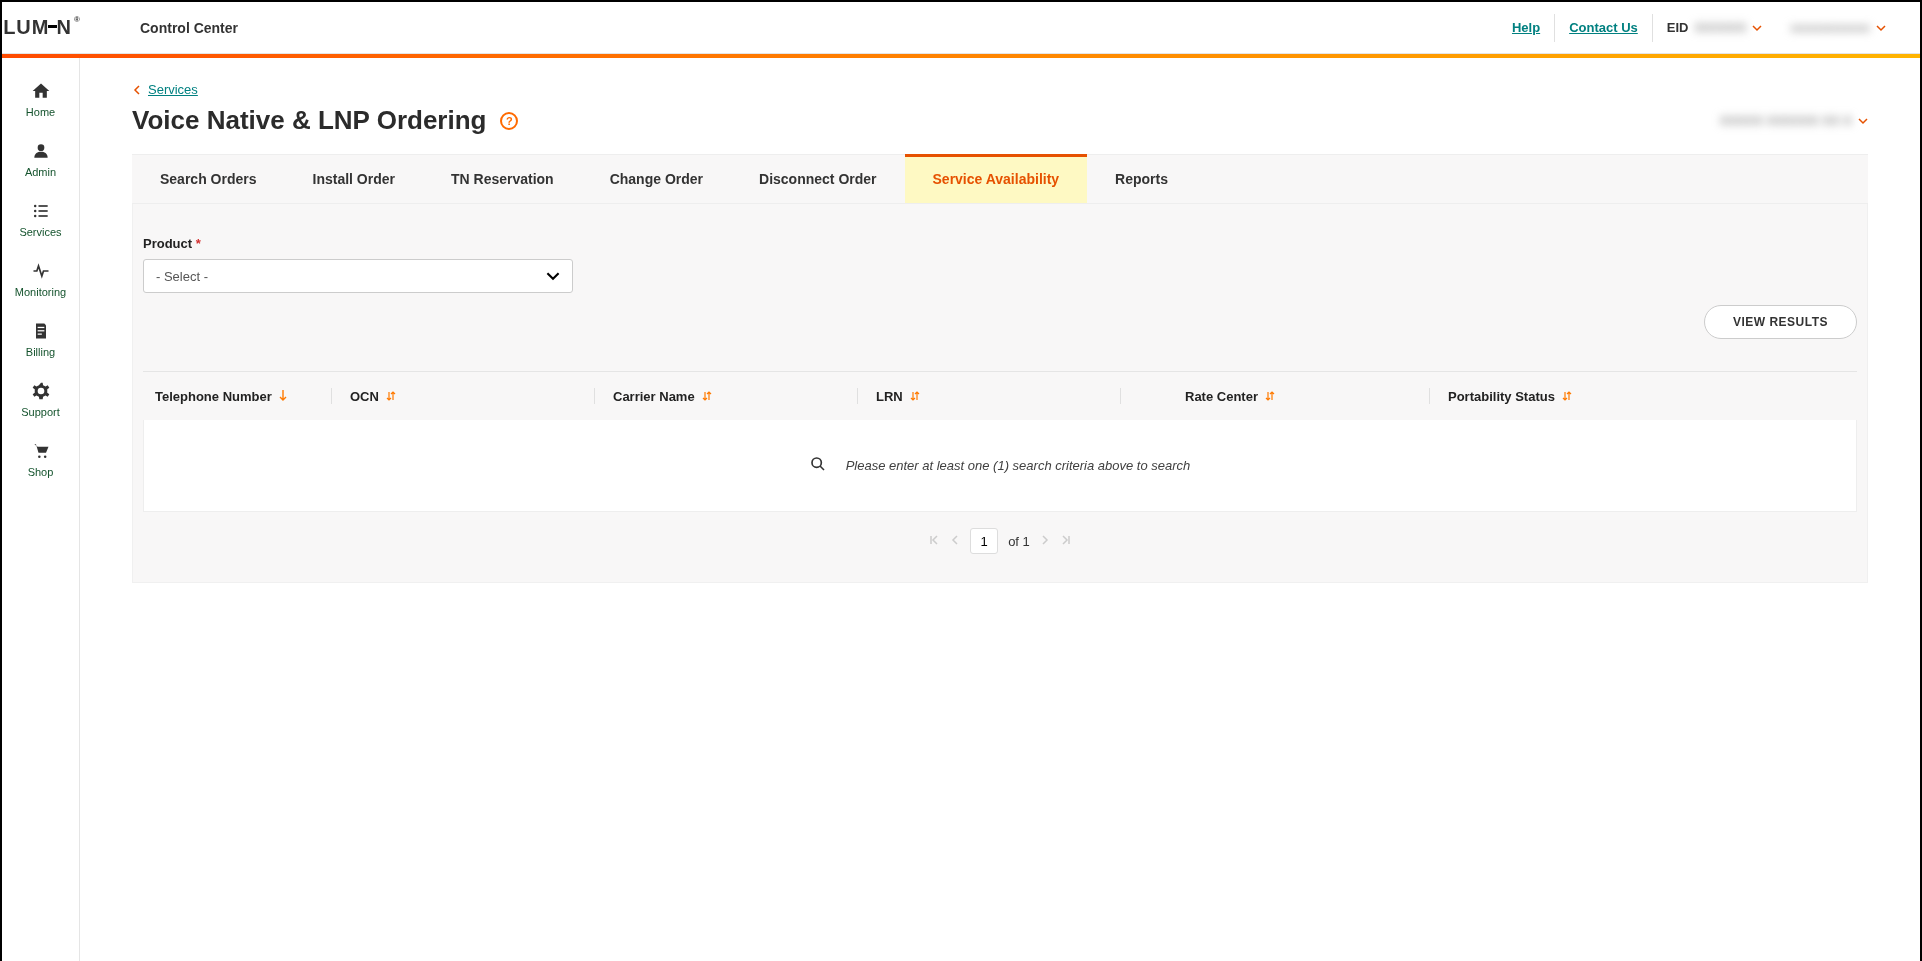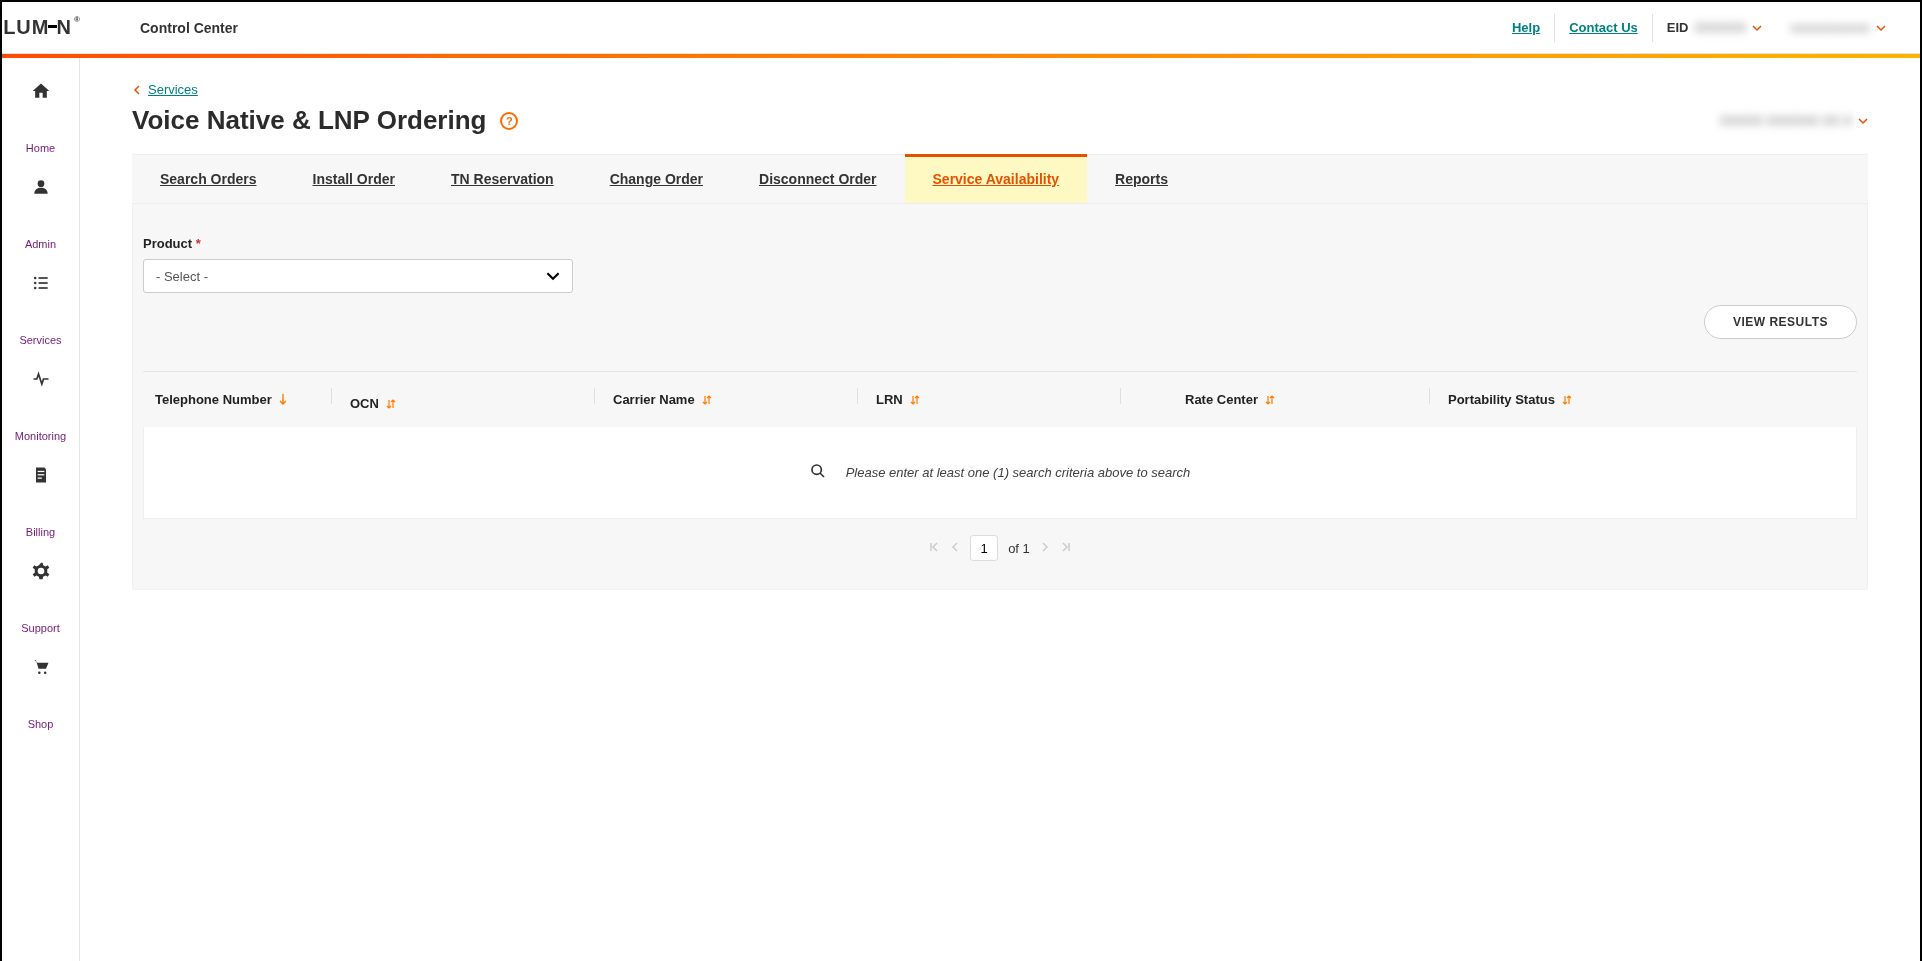--- a/index.html
+++ b/index.html
@@ -13,54 +13,54 @@
 .top-right { margin-left: auto; display: flex; align-items: center; gap: 0; }
 .top-link { color: #008080; font-weight: 700; font-size: 13px; text-decoration: underline; padding: 0 14px; }
 .divider { width: 1px; height: 28px; background: #e0e0e0; }
 .eid-block { display: flex; align-items: center; padding: 0 14px; font-size: 13px; font-weight: 700; color: #333; gap: 6px; }
 .blur { filter: blur(4px); color: #999; }
 .chev-down { display: inline-block; }
 .chev-down svg { display: block; }
 .orange-strip { height: 4px; background: linear-gradient(90deg, #ff4b00, #ff7a00 40%, #ffb400); }
 .layout { display: flex; flex: 1; min-height: 0; }
 .side-nav { width: 78px; background: #fff; border-right: 1px solid #e5e5e5; padding-top: 10px; }
-.nav-item { display: flex; flex-direction: column; align-items: center; justify-content: center; padding: 10px 0 10px; cursor: pointer; color: #701a75; gap: 36px; }
+.nav-item { display: flex; flex-direction: column; align-items: center; justify-content: center; padding: 10px 0 10px; cursor: pointer; color: #14532d; }
 .nav-item .ico { height: 26px; display: flex; align-items: center; justify-content: center; }
 .nav-item .lbl { font-size: 11px; margin-top: 2px; }
 .main { flex: 1; padding: 24px 52px; overflow: auto; }
 .breadcrumb { display: flex; align-items: center; gap: 6px; font-size: 13px; margin-bottom: 8px; }
 .breadcrumb .chev-left svg { display: block; }
 .breadcrumb a { color: #008080; text-decoration: underline; }
 .page-title-row { display: flex; align-items: center; margin-bottom: 18px; }
 .page-title { font-size: 26px; font-weight: 800; color: #2b2b2b; }
 .help-circle { margin-left: 14px; width: 18px; height: 18px; border: 2px solid #ff6a00; border-radius: 50%; color: #ff6a00; font-size: 11px; font-weight: 700; display: flex; align-items: center; justify-content: center; }
 .account-drop { margin-left: auto; display: flex; align-items: center; gap: 6px; }
 .account-drop .blur { font-size: 13px; font-weight: 700; }
 .tabs { display: flex; background: #f8f7f7; border-top: 1px solid #eee; border-bottom: 1px solid #eee; }
-.tab { padding: 16px 28px; font-size: 14px; font-weight: 700; color: #333; cursor: pointer; position: relative; text-decoration: underline; }
+.tab { padding: 16px 28px; font-size: 14px; font-weight: 700; color: #333; cursor: pointer; position: relative; }
 .tab.active { background: #fef9c3; color: #e65100; }
 .tab.active::before { content: ""; position: absolute; top: -1px; left: 0; right: 0; height: 3px; background: #e65100; }
 .panel { background: #f8f7f7; padding: 32px 10px 24px; border-left: 1px solid #f0f0f0; border-right: 1px solid #f0f0f0; border-bottom: 1px solid #f0f0f0; }
 .form-row { display: flex; gap: 24px; align-items: flex-start; }
 .field { display: flex; flex-direction: column; }
 .field-label { font-size: 13px; font-weight: 700; color: #222; margin-bottom: 8px; }
 .req { color: #d32f2f; }
 .select { width: 430px; height: 34px; background: #fff; border: 1px solid #ccc; border-radius: 3px; padding: 0 12px; display: flex; align-items: center; justify-content: space-between; font-size: 13px; color: #555; }
 .select .chev-down svg { display: block; }
 .ta { width: 545px; height: 72px; background: #fff; border: 1px solid #ccc; border-radius: 3px; padding: 8px 12px; font-size: 13px; resize: none; font-family: inherit; }
 .ta::placeholder { color: #999; }
 .actions { display: flex; justify-content: flex-end; margin-top: 12px; }
 .btn-results { height: 34px; padding: 0 28px; background: #fff; border: 1px solid #ccc; border-radius: 17px; font-size: 12px; font-weight: 700; letter-spacing: 0.5px; color: #333; cursor: pointer; }
 .table-wrap { margin-top: 32px; border-top: 1px solid #e5e5e5; }
 .th-row { display: flex; padding: 16px 12px; font-size: 13px; font-weight: 700; color: #222; }
 .th { display: flex; align-items: center; gap: 6px; }
 .th .sorter { color: #ff7a00; display: inline-flex; }
 .th-sep { width: 1px; height: 16px; background: #e0e0e0; margin: 0 18px 0 0; }
 .col-tn { width: 176px; }
-.col-ocn { width: 244px; margin-top: 8px; }
+.col-ocn { width: 244px; }
 .col-cn { width: 244px; }
 .col-lrn { width: 244px; }
 .col-rc { width: 244px; margin-left: 46px; }
 .col-ps { flex: 1; }
 .empty { background: #fff; border: 1px solid #eee; border-top: none; padding: 36px 0; display: flex; align-items: center; justify-content: center; gap: 20px; font-size: 13px; font-style: italic; color: #404040; }
 .pager { display: flex; align-items: center; justify-content: center; gap: 10px; padding: 16px 0 4px; font-size: 13px; color: #888; }
 .pager .ico-btn { color: #ccc; }
 .pager .page-input { width: 28px; height: 26px; text-align: center; border: 1px solid #ddd; border-radius: 3px; font-size: 13px; }
 .pager .of { color: #333; }
 </style>

